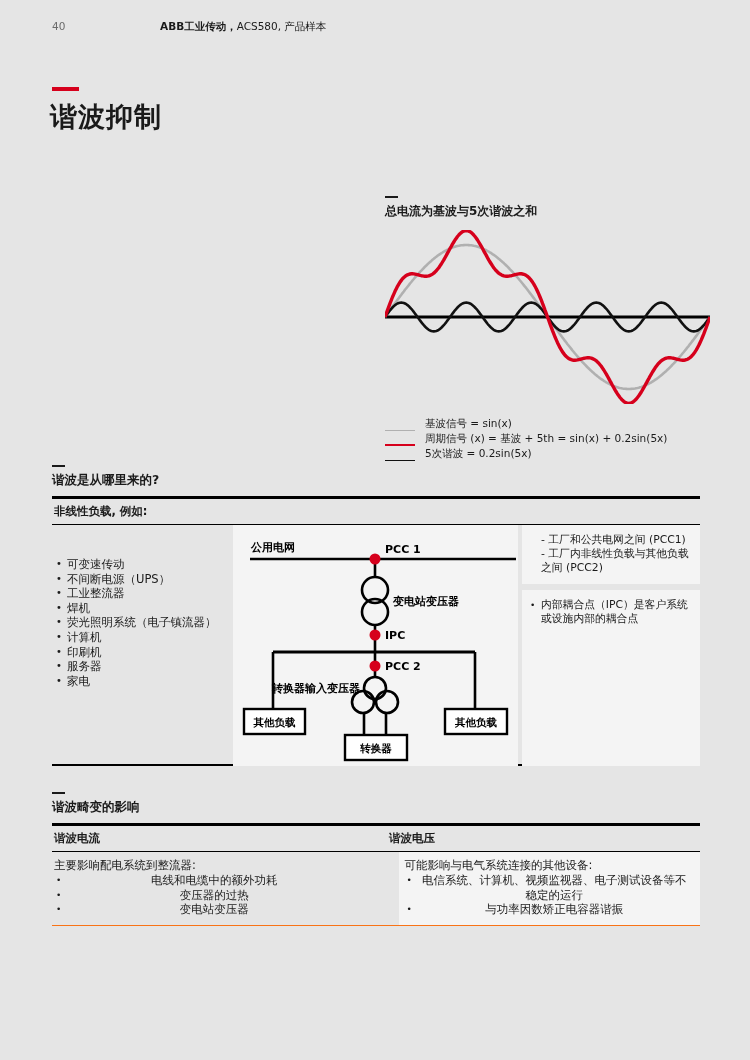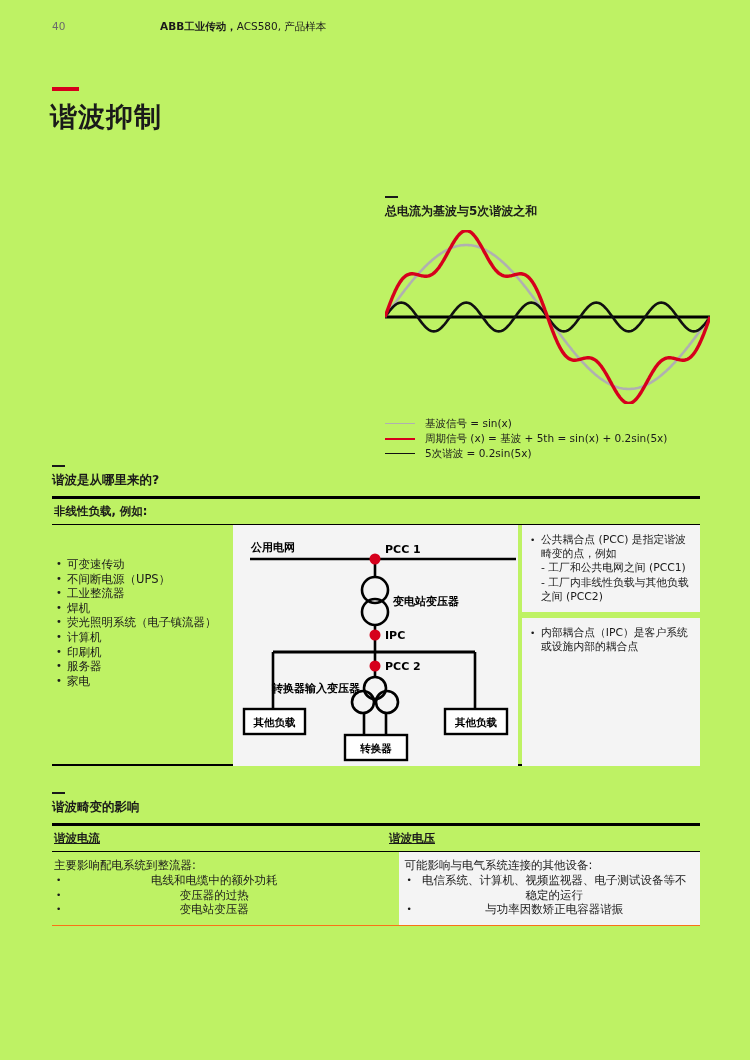--- a/index.html
+++ b/index.html
@@ -1,35 +1,35 @@
 <!DOCTYPE html>
 <html style="--accent: #d6001c; --cellgray: #f4f4f4;"><head>
 <meta charset="utf-8">
 <style>
   * { margin:0; padding:0; box-sizing:border-box; }
   html,body { background:#fff; }
   .page {
-    position:relative; width:750px; height:1060px; background:#bef264;
+    position:relative; width:750px; height:1060px; background:#e5e5e5;
     font-family:"DejaVu Sans","Liberation Sans",sans-serif; color:#1a1a1a;
     overflow:hidden;
   }
   .hdr-num { position:absolute; left:52px; top:20px; font-size:10.5px; color:#6b6b6b; }
   .hdr-title { position:absolute; left:160px; top:20px; font-size:10.5px; color:#1a1a1a; }
   .hdr-title b { font-weight:bold; }
   .accent-dash { position:absolute; left:52px; top:87px; width:27px; height:4px; background:var(--accent); }
   .page-title { position:absolute; left:50px; top:99px; font-size:27px; font-weight:bold; letter-spacing:1px; }
   .intro { position:absolute; left:52px; top:196px; width:324px; font-size:12.5px; line-height:16.2px; }
   .intro h3 { font-size:12.5px; font-weight:bold; margin-bottom:1px; }
   .intro p { margin-bottom:16px; }
   .figure { position:absolute; left:385px; top:196px; width:325px; }
   .blk-dash { width:13px; height:2px; background:#1a1a1a; margin-bottom:5px; }
   .fig-title { font-size:12px; font-weight:bold; }
   .wave-wrap { margin-top:10px; }
   .legend { margin-top:8px; }
-  .legend-row { display:flex; align-items:center; height:15px; font-size:10.5px; }
+  .legend-row { display:flex; align-items:flex-end; height:15px; font-size:10.5px; }
   .legend-swatch { width:30px; height:1px; background:#999; margin-right:10px; flex:none; }
   .section { position:absolute; left:52px; width:648px; }
   .sec1 { top:465px; }
   .sec2 { top:792px; }
   .sec-heading { font-size:12.5px; font-weight:bold; margin:4px 0 7px 0; }
   .tbl { border-top:3px solid #000; }
   .tbl-hdr { font-size:11.5px; font-weight:bold; padding:5px 8px 5px 2px; border-bottom:1.5px solid #000; }
   .tbl1-body { position:relative; height:241px; border-bottom:2.5px solid #000; }
   .loads { position:absolute; left:2px; top:8px; width:170px; list-style:none; font-size:11.5px;margin-top:24px; }
   .loads li { padding-left:13px; position:relative; line-height:14.6px; }
@@ -37,21 +37,21 @@
   .cell-gray { background:var(--cellgray); }
   .mid-cell { position:absolute; left:181px; top:0; width:285px; height:241px; }
   .diagram-svg { position:absolute; left:0; top:0; }
   .right-col { position:absolute; left:470px; top:0; width:178px; height:241px; display:flex; flex-direction:column; }
   .note-cell { padding:8px 6px 8px 8px; font-size:10.8px; line-height:14.2px; }
   .note-cell.first { margin-bottom:6px; }
   .note-cell.second { flex:1; }
   .bullet-row { position:relative; padding-left:11px; }
   .bullet-row::before { content:"•"; position:absolute; left:0; font-size:9px; }
   .note-sub { padding-left:11px; }
-  .tbl2-hdr-row { display:flex; border-bottom:1.5px solid #000;text-decoration:underline; }
+  .tbl2-hdr-row { display:flex; border-bottom:1.5px solid #000; }
   .tbl2-hdr-row .hc { font-size:11.5px; font-weight:bold; padding:5px 8px 5px 2px; }
   .hc-left { width:333px; }
   .hc-right { width:315px; padding-left:4px !important; }
   .tbl2-body { display:flex; border-bottom:1px solid #f97316; min-height:62px;gap:28px; }
   .ecell { font-size:11.5px; line-height:14.8px; padding:6px 8px 8px 2px; }
   .ecell-left { width:333px; }
   .ecell-right { width:315px; padding-left:6px; }
   .ecell ul { list-style:none;text-align:center; }
   .ecell li { padding-left:12px; position:relative; }
   .ecell li::before { content:"•"; position:absolute; left:2px; font-size:9px; }
@@ -152,21 +152,20 @@
             <text x="41.5" y="201" font-size="10.5" font-weight="bold" text-anchor="middle">其他负载</text>
             <rect x="212" y="184" width="62" height="25" fill="#fff" stroke="#000" stroke-width="2.4"></rect>
             <text x="243" y="201" font-size="10.5" font-weight="bold" text-anchor="middle">其他负载</text>
             <rect x="112" y="210" width="62" height="25" fill="#fff" stroke="#000" stroke-width="2.4"></rect>
             <text x="143" y="227" font-size="10.5" font-weight="bold" text-anchor="middle">转换器</text>
           </svg>
         </div>
 
         <div class="right-col">
           <div class="note-cell cell-gray first">
-            <div class="bullet-row">公共耦合点 (PCC) 是指定谐波畸变的点，例如</div>
             <div class="note-sub">- 工厂和公共电网之间 (PCC1)</div>
             <div class="note-sub">- 工厂内非线性负载与其他负载之间 (PCC2)</div>
           </div>
           <div class="note-cell cell-gray second">
             <div class="bullet-row">内部耦合点（IPC）是客户系统或设施内部的耦合点</div>
           </div>
         </div>
 
       </div>
     </div>

